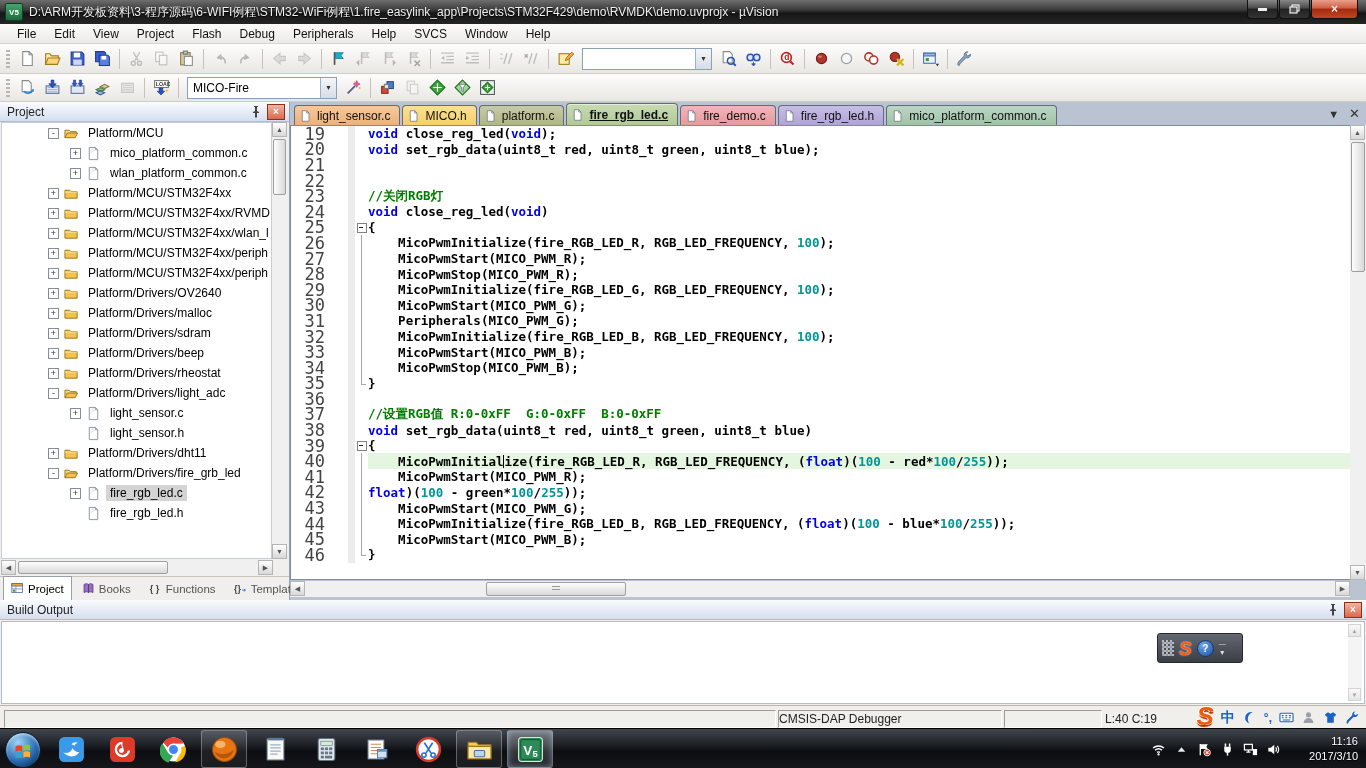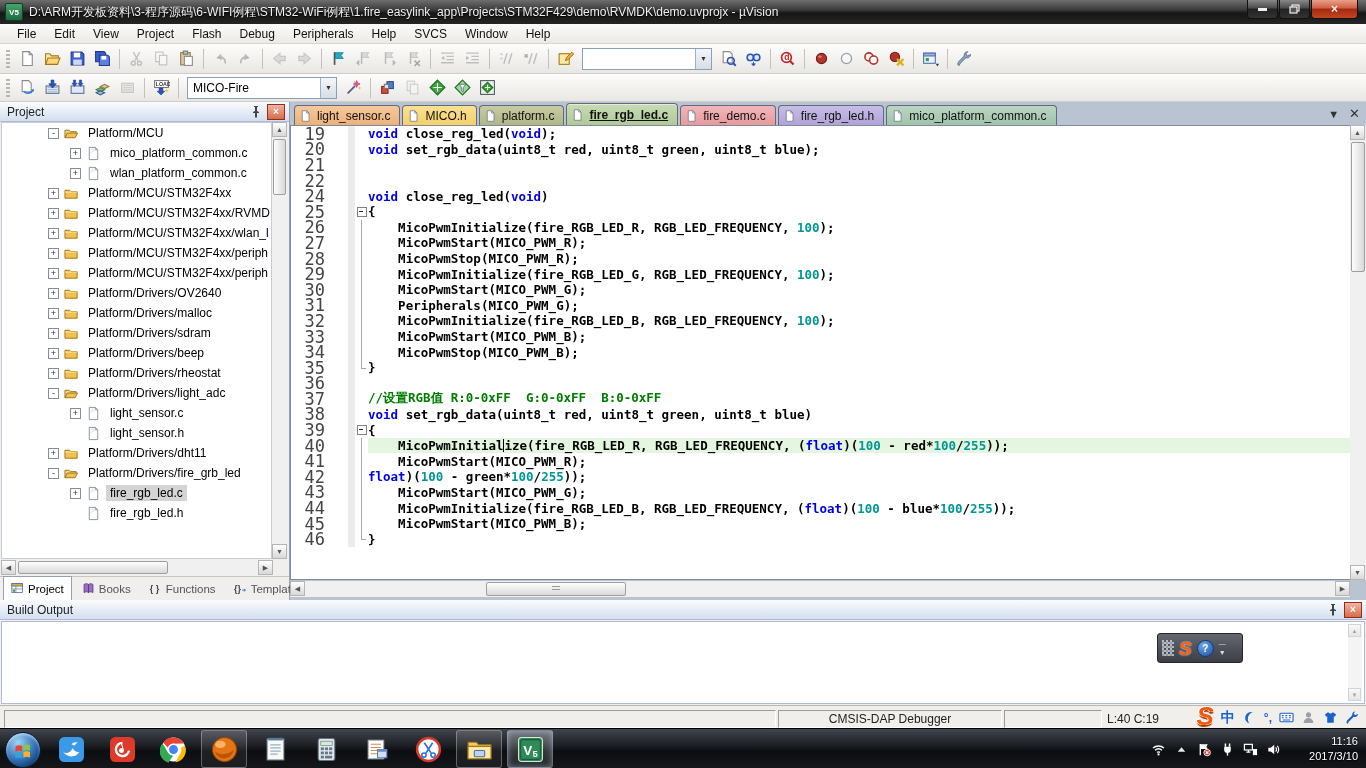--- a/index.html
+++ b/index.html
@@ -106,21 +106,21 @@
   #sg-dots{width:12px;height:16px;
     background:repeating-linear-gradient(0deg,#cfd2d8 0 2px,transparent 2px 4px),repeating-linear-gradient(90deg,#cfd2d8 0 2px,transparent 2px 4px);
     background-blend-mode:multiply;opacity:.8;}
   #sg-s{color:#ff5a12;font-weight:bold;font-style:italic;font-size:19px;text-shadow:0 0 2px #fff;line-height:1;}
   #sg-help{width:15px;height:15px;border-radius:50%;background:radial-gradient(circle at 35% 30%,#6fa9e8,#1b4e9e);
     color:#fff;font-size:10px;font-weight:bold;display:flex;align-items:center;justify-content:center;border:1px solid #123a78;}
   #sg-ctrl{display:flex;flex-direction:column;align-items:center;color:#ddd;font-size:7px;line-height:1.3;}
   
   #statusbar{position:absolute;left:0;top:705px;width:100%;height:23px;background:#f1efec;border-top:1px solid #bab6b0;box-sizing:border-box;font-size:12px;color:#222;}
   .ssec{position:absolute;top:4px;height:16px;border:1px solid;border-color:#9f9b95 #fff #fff #9f9b95;
-    display:flex;align-items:center;justify-content:center;}
+    display:flex;align-items:center;}
   #ime-bar{position:absolute;right:6px;top:0;height:23px;display:flex;align-items:center;gap:7px;}
   #ime-s{color:#f4590e;font-weight:bold;font-style:italic;font-size:26px;line-height:1;margin-top:-4px;
     text-shadow:-1px 0 #fff,1px 0 #fff,0 -1px #fff,0 2px 1px #a33a00;}
   #ime-zh{color:#1b62c8;font-weight:bold;font-size:14px;}
   #ime-punct{color:#1b62c8;font-weight:bold;font-size:12px;}
   .ime-i{display:flex;align-items:center;justify-content:center;}
   
   #taskbar{position:absolute;left:0;top:728px;width:100%;height:40px;
     background:linear-gradient(180deg,#41464e 0%,#1d2025 40%,#0d0e11 55%,#15171b 100%);border-top:1px solid #000;}
   #start-orb{position:absolute;left:5px;top:3px;width:34px;height:34px;border-radius:50%;
@@ -827,20 +827,26 @@
             <span class="fold "></span>
             <span class="ct"></span>
           </div>
           <div class="crow">
             <span class="lnum">22</span>
             <span class="gmar"></span>
             <span class="fold "></span>
             <span class="ct"></span>
           </div>
           <div class="crow">
+            <span class="lnum">23</span>
+            <span class="gmar"></span>
+            <span class="fold "></span>
+            <span class="ct"><span class="s-cmt">//关闭RGB灯</span></span>
+          </div>
+          <div class="crow">
             <span class="lnum">24</span>
             <span class="gmar"></span>
             <span class="fold "></span>
             <span class="ct"><span class="s-kw">void</span><span class=""> close_reg_led(</span><span class="s-kw">void</span><span class="">)</span></span>
           </div>
           <div class="crow">
             <span class="lnum">25</span>
             <span class="gmar"></span>
             <span class="fold box"></span>
             <span class="ct"><span class="">{</span></span>

